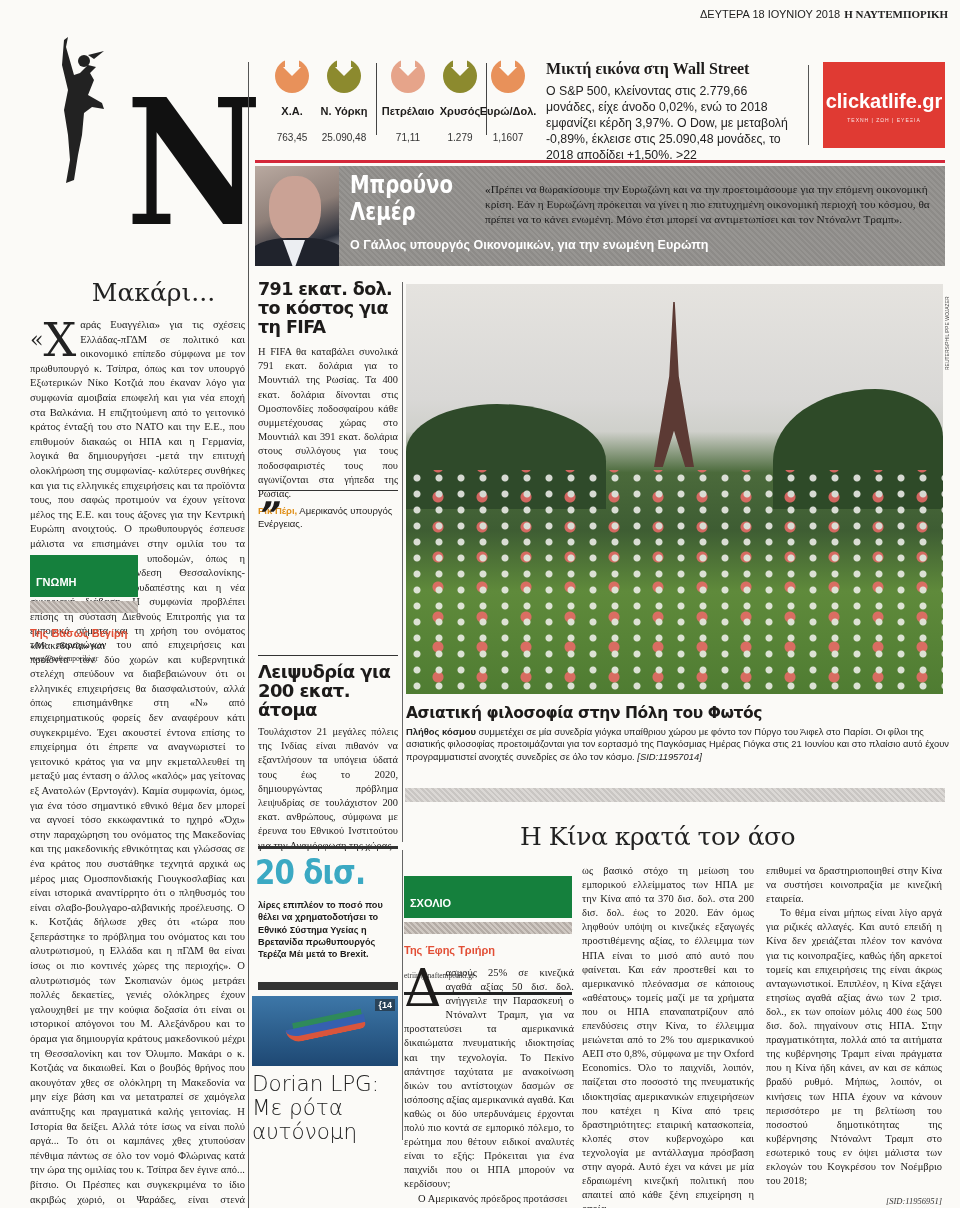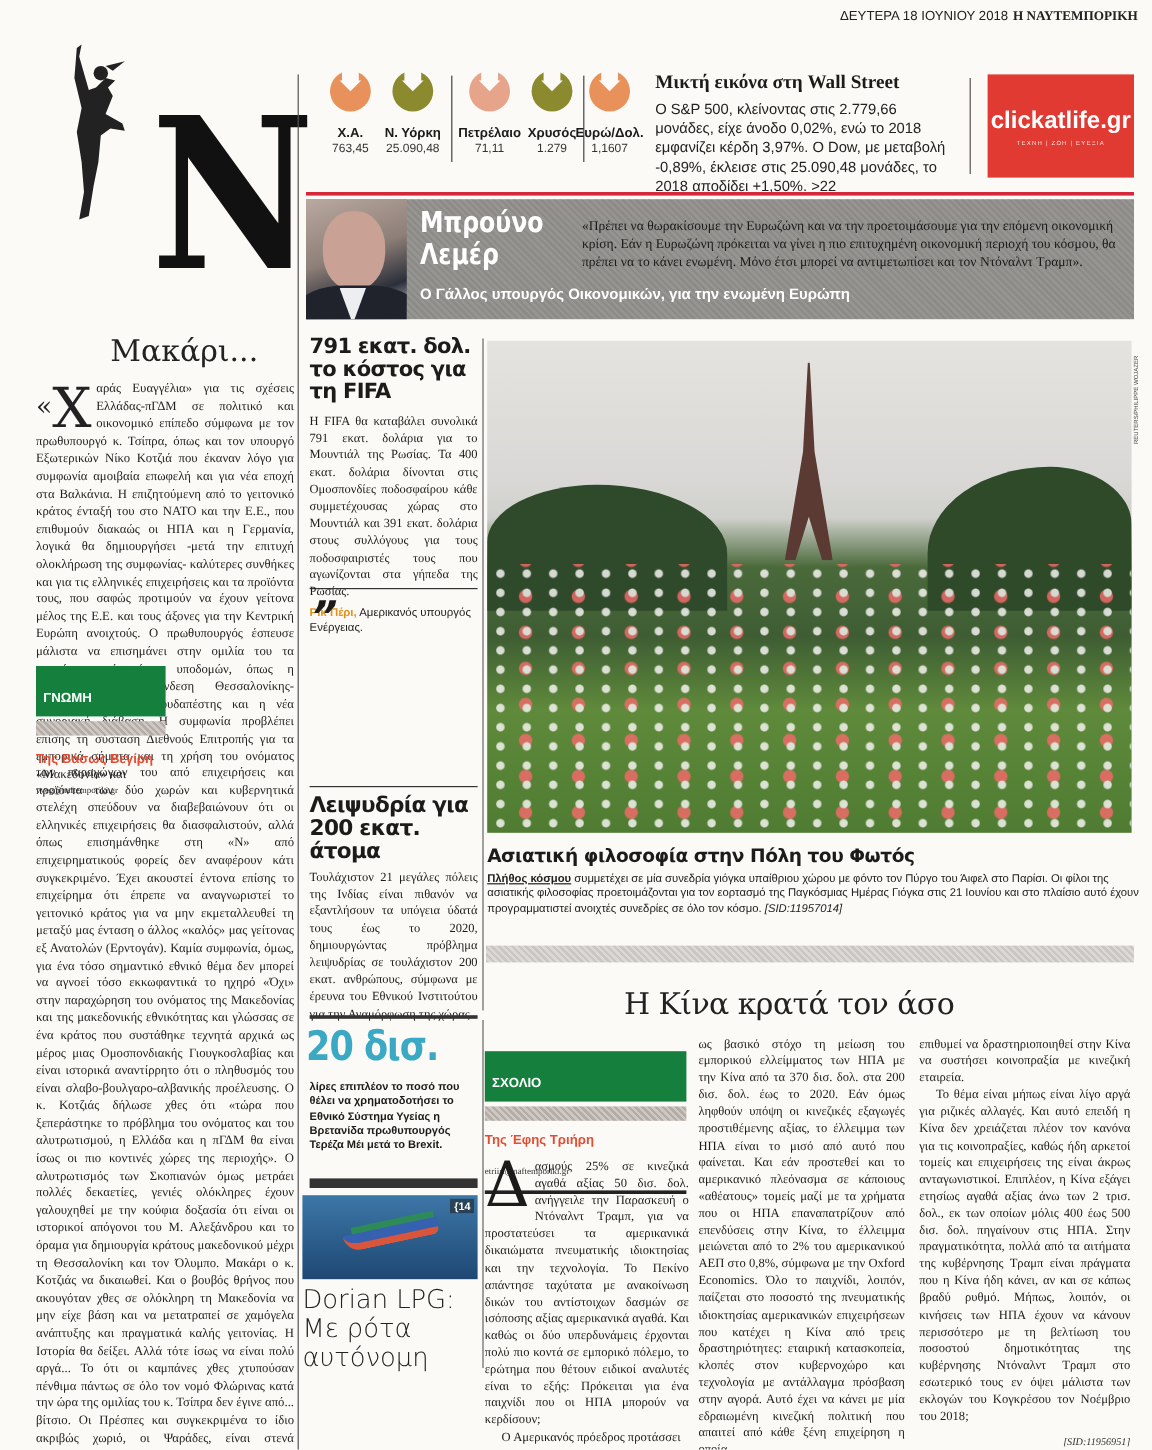--- a/index.html
+++ b/index.html
@@ -15,21 +15,21 @@
 
   .vrule-main { left: 248px; top: 62px; width: 1px; height: 1150px; background: #555; }
 
   
   .markets { left: 262px; top: 55px; width: 272px; height: 80px; font-family: "Liberation Sans", sans-serif; }
   .mk { position: absolute; top: 0; width: 60px; text-align: center; }
   .mk .pie { width: 34px; height: 34px; border-radius: 50%; margin: 4px auto 0; position: relative; }
   .mk .pie::before { content: ""; position: absolute; left: 10px; top: -1px; width: 14px; height: 10px; background: #fbfaf7; }
   .mk .pie::after { content: ""; position: absolute; left: 8px; top: 8px; width: 0; height: 0; border-left: 9px solid transparent; border-right: 9px solid transparent; border-top: 9px solid #fbfaf7; }
   .mk .name { font-weight: bold; font-size: 11px; margin-top: 12px; }
-  .mk .val { font-size: 10px; color: #333; margin-top: 2px; }
+  .mk .val { font-size: 10px; color: #333; margin-top: 15px; }
   .mk-sep { position: absolute; top: 8px; width: 1px; height: 72px; background: #444; }
 
   .dateline { left: 700px; top: 8px; font-family: "Liberation Sans", sans-serif; font-size: 11px; color: #222; white-space: nowrap; }
   .dateline b { font-family: "Liberation Serif", serif; margin-left: 4px; }
 
   .ws-title { left: 546px; top: 60px; font-weight: bold; font-size: 16px; }
   .ws-body { left: 546px; top: 83px; width: 250px; font-family: "Liberation Sans", sans-serif; font-size: 12.3px; line-height: 16px; color: #222; }
   .ws-sep { left: 808px; top: 65px; width: 1px; height: 80px; background: #555; }
   .clickat { left: 823px; top: 62px; width: 122px; height: 86px; background: #e03a33; color: #fff; text-align: center; }
   .clickat .brand { font-family: "Liberation Sans", sans-serif; font-weight: bold; font-size: 20px; margin-top: 28px; }
@@ -83,21 +83,21 @@
 
   
   .photo { left: 406px; top: 284px; width: 537px; height: 410px; overflow: hidden; background: linear-gradient(180deg,#e5e3df 0%,#d9d8d6 28%,#cfd0cb 36%,#4b6a3b 46%,#3e5d33 60%,#5f8a3b 75%,#4f7c32 100%); }
   .trees-l { position: absolute; left: 0; top: 120px; width: 200px; height: 105px; background: #2f4a2a; border-radius: 50% 60% 0 0; }
   .trees-r { position: absolute; right: 0; top: 105px; width: 170px; height: 120px; background: #2e4a28; border-radius: 60% 40% 0 0; }
   .tower { position: absolute; left: 248px; top: 18px; width: 40px; height: 165px; background: #5c3a34; clip-path: polygon(48% 0,52% 0,62% 45%,100% 100%,78% 100%,50% 78%,22% 100%,0 100%,38% 45%); }
   .crowd { position: absolute; left: 0; top: 186px; width: 100%; height: 224px; background-image: radial-gradient(circle at 50% 50%, #f4f3f0 0 3px, transparent 4px), radial-gradient(circle at 50% 50%, #f06a6a 0 5px, transparent 6px); background-size: 22px 16px, 44px 30px; background-position: 0 0, 10px 12px; opacity: .85; }
   .credit { left: 944px; top: 290px; width: 10px; height: 80px; font-family: "Liberation Sans", sans-serif; font-size: 5px; writing-mode: vertical-rl; transform: rotate(180deg); color: #444; }
   .photo-title { left: 406px; top: 704px; font-family: "DejaVu Sans", sans-serif; font-weight: bold; font-size: 15.5px; letter-spacing: -0.4px; }
   .photo-cap { left: 406px; top: 726px; width: 545px; font-family: "Liberation Sans", sans-serif; font-size: 9.4px; line-height: 12.4px; color: #222; }
-  .photo-cap b { font-weight: bold; text-decoration: underline; }
+  .photo-cap b { font-weight: bold; }
   .gray-band { left: 405px; top: 788px; width: 540px; height: 14px; background: repeating-linear-gradient(45deg,#c9c6c3 0 2px,#dbd8d5 2px 4px); }
 
   
   .china-title { left: 520px; top: 822px; font-family: "DejaVu Serif", serif; font-size: 25px; letter-spacing: -0.5px; color: #222; text-align: center; }
   .sxolio { left: 404px; top: 876px; width: 168px; }
   .rule-black { height: 3px; background: #222; margin-top: 12px; }
   .col-c1 { left: 404px; top: 966px; width: 170px; font-size: 10.5px; line-height: 14.1px; text-align: justify; }
   .dropD { float: left; font-size: 52px; line-height: 44px; margin: 0 4px 0 0; font-family: "DejaVu Serif", serif; }
   .col-c2 { left: 582px; top: 864px; width: 172px; font-size: 10.5px; line-height: 14.1px; text-align: justify; }
   .col-c3 { left: 766px; top: 864px; width: 176px; font-size: 10.5px; line-height: 14.1px; text-align: justify; }

